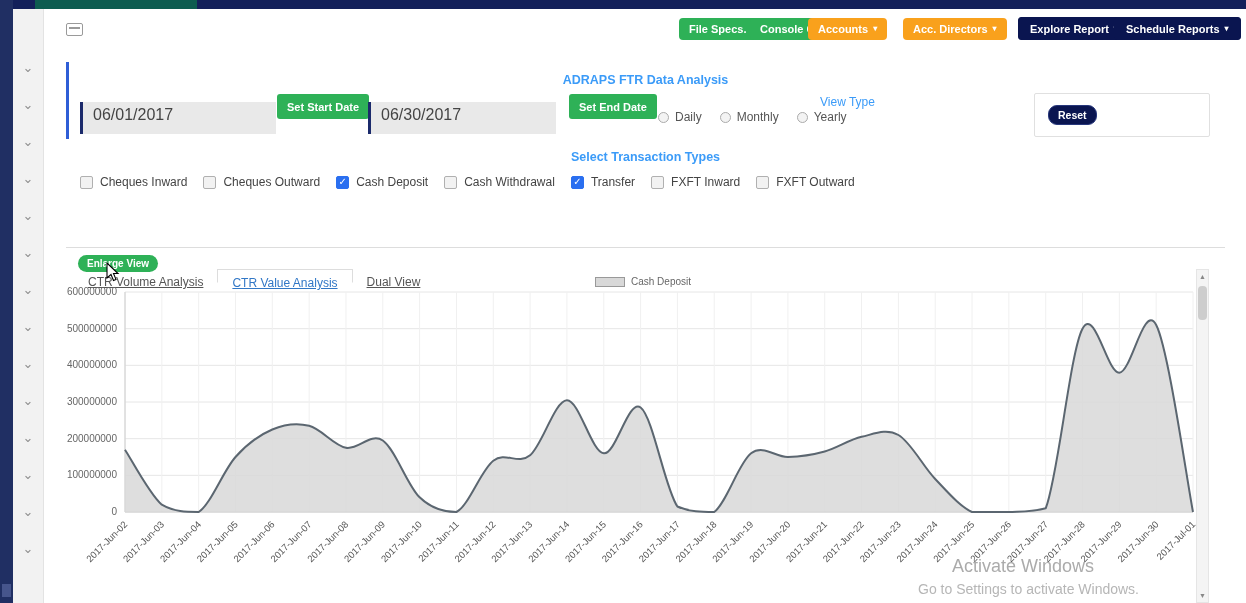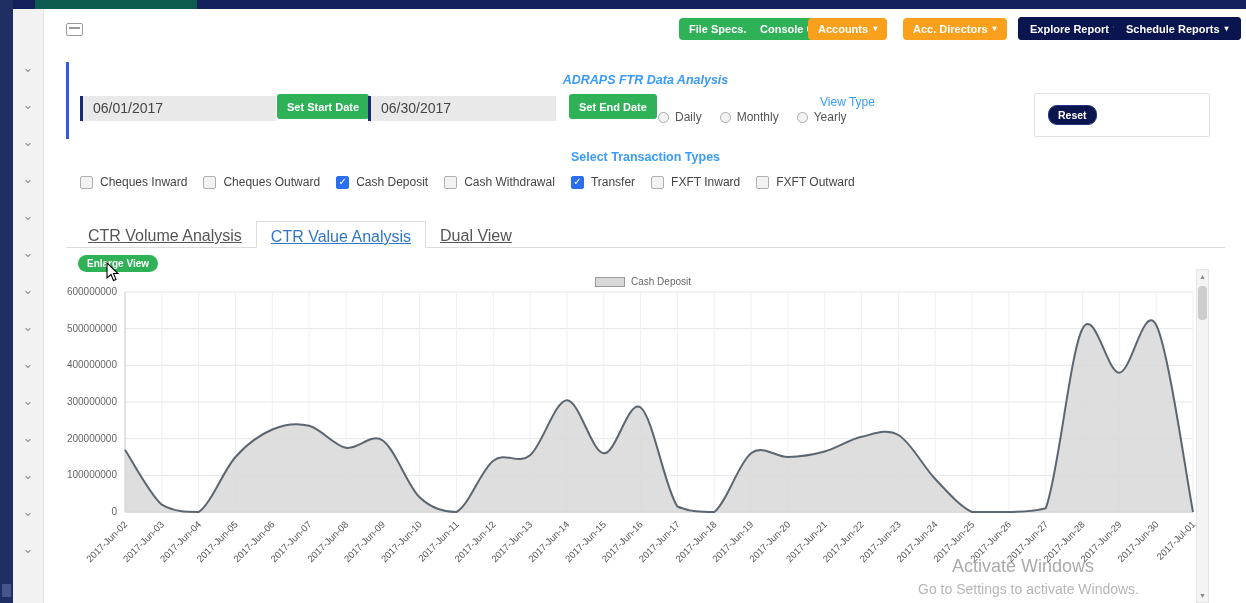--- a/index.html
+++ b/index.html
@@ -19,43 +19,43 @@
   .collapse-icon::after { content:""; position:absolute; left:2px; right:2px; top:3px; height:2px; background:#9a9a9a; }
   .pill { position:absolute; top:18px; height:22px; border:none; border-radius:4px; color:#fff; font-size:11px; font-weight:bold; padding:0 10px; cursor:pointer; font-family:"Liberation Sans", sans-serif; display:flex; align-items:center; gap:5px; }
   .pill.green { background:#2eb157; }
   .pill.orange { background:#f9a11c; }
   .navy-btn { position:absolute; top:17px; height:23px; background:#0a1550; border:1px solid #0a1550; border-radius:3px; color:#fff; font-size:11px; font-weight:bold; padding:6px 11px; cursor:pointer; font-family:"Liberation Sans", sans-serif; display:flex; align-items:center; gap:5px; }
   .caret { font-size:8px; line-height:8px; }
 
   
   .form-accent { position:absolute; left:66px; top:62px; width:3px; height:77px; background:#2f5ed6; }
   .blue-heading { position:absolute; left:66px; width:1159px; text-align:center; color:#3b9bf8; font-size:12.5px; }
-  .title-row { top:73px; font-weight:bold;font-style:italic; }
+  .title-row { top:73px; font-weight:bold; }
   .tx-row { top:150px; font-weight:bold; }
-  .date-input { position:absolute; top:96px; height:25px; background:#e9e9e9; border-left:3px solid #1b2a6b; color:#444; font-size:14px; line-height:25px; padding-left:10px; cursor:text; }
+  .date-input { position:absolute; top:102px; height:32px; background:#e9e9e9; border-left:3px solid #1b2a6b; color:#444; font-size:16px; line-height:25px; padding-left:10px; cursor:text; }
   .btn-green { position:absolute; top:94px; height:25px; background:#2eb157; border:none; border-radius:3px; color:#fff; font-size:11px; font-weight:bold; padding:0 10px; cursor:pointer; font-family:"Liberation Sans", sans-serif; }
   .view-type-label { position:absolute; left:820px; top:95px; color:#3b9bf8; font-size:12px; }
   .radio-group { position:absolute; left:658px; top:110px; display:flex; gap:18px; align-items:center;text-align:right; }
   .radio-item { display:flex; align-items:center; gap:6px; }
   .radio-dot { width:11px; height:11px; border-radius:50%; border:1px solid #ababab; background:#f3f3f3; cursor:pointer; }
   .radio-label { font-size:12px; color:#555; }
   .reset-box { position:absolute; left:1034px; top:93px; width:176px; height:44px; border:1px solid #e0e0e0; border-radius:2px; background:#fff; }
   .btn-reset { position:absolute; left:13px; top:11px; background:#0a1550; border:1px solid #27377c; border-radius:9px; color:#fff; font-size:10.5px; font-weight:bold; padding:3px 9px; cursor:pointer; font-family:"Liberation Sans", sans-serif; }
 
   .check-row { position:absolute; left:80px; top:175px; display:flex; gap:16px; align-items:center; }
   .check-item { display:flex; align-items:center; gap:7px; }
   .checkbox { width:13px; height:13px; border:1px solid #b0b0b0; border-radius:2px; background:#f2f2f2; cursor:pointer; display:flex; align-items:center; justify-content:center; }
   .checkbox .mark { display:none; color:#fff; font-size:10px; line-height:10px; }
   .checkbox.checked { background:#2a6ff0; border-color:#2a6ff0; }
   .checkbox.checked .mark { display:block; }
   .check-label { font-size:12px; color:#444; }
 
   
   .tabs { position:absolute; left:66px; top:221px; width:1159px; height:27px; border-bottom:1px solid #ddd; padding-left:8px; display:flex; }
-  .tab { font-size:16px; color:#555; text-decoration:underline; padding:6px 14px; cursor:pointer; background:transparent; border:none; font-family:"Liberation Sans", sans-serif; }
+  .tab { font-size:12px; color:#555; text-decoration:underline; padding:6px 14px; cursor:pointer; background:transparent; border:none; font-family:"Liberation Sans", sans-serif;margin-top:48px; }
   .tab.active { background:#fff; border:1px solid #ddd; border-bottom:1px solid #fff; margin-bottom:-1px; color:#3177c6; }
 
   
   .btn-enlarge { position:absolute; left:78px; top:255px; background:#2eb157; border:none; border-radius:9px; color:#fff; font-size:10px; font-weight:bold; padding:3px 9px; cursor:pointer; font-family:"Liberation Sans", sans-serif; }
   .cursor-icon { position:absolute; left:103px; top:262px; width:18px; height:20px; }
   .legend { position:absolute; left:595px; top:276px; display:flex; align-items:center; gap:6px; }
   .legend-swatch { width:30px; height:10px; background:#d8d8d8; border:1px solid #999; }
   .legend-label { font-size:10px; color:#666; }
   #chart-svg { position:absolute; left:60px; top:272px; }
   #chart-svg text { font-family:"Liberation Sans", sans-serif; }

